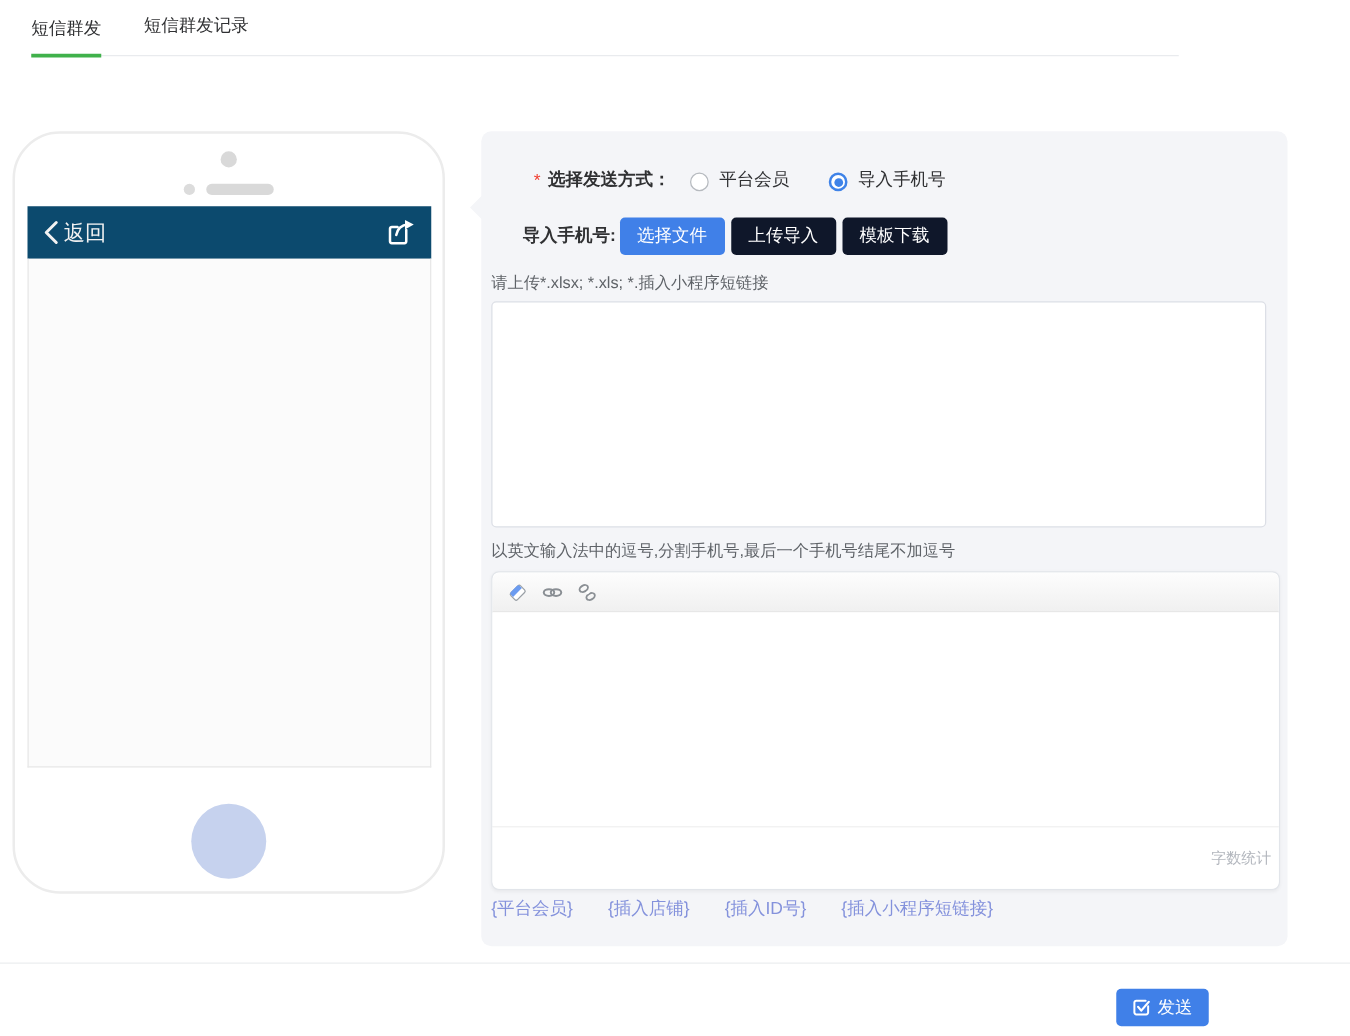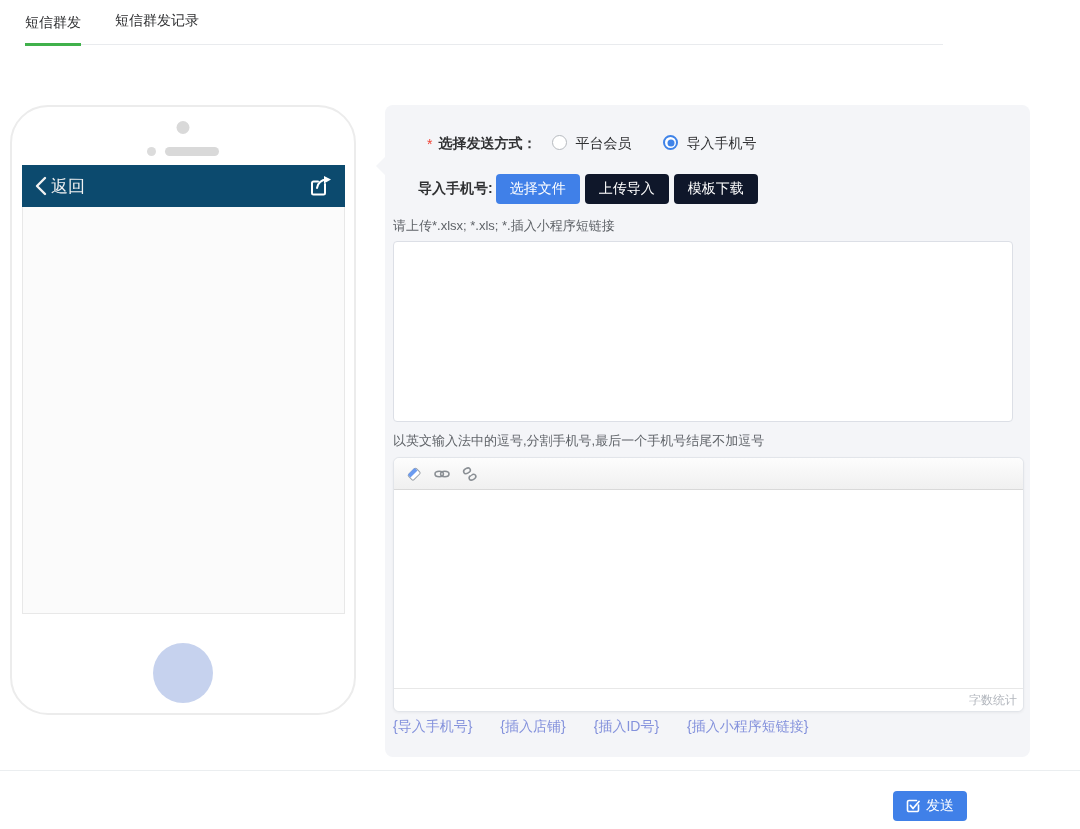--- a/index.html
+++ b/index.html
@@ -59,21 +59,21 @@
   .panel {
     position:absolute; left:385px; top:105px; width:645px; height:652px;
     background:#f4f5f8; border-radius:8px;
   }
   .panel-arrow { position:absolute; left:-9px; top:51px; width:0; height:0;
     border-top:10px solid transparent; border-bottom:10px solid transparent;
     border-right:10px solid #f4f5f8; }
   .method-row { position:absolute; left:42px; top:30px; display:flex; align-items:center; font-size:14px; }
   .req-star { color:#f04134; margin-right:6px; font-size:14px; }
   .method-label { font-weight:700; margin-right:16px; }
-  .radio { display:flex; align-items:flex-start; gap:8px; margin-right:32px; cursor:pointer; color:#303133; }
+  .radio { display:flex; align-items:flex-end; gap:8px; margin-right:32px; cursor:pointer; color:#303133; }
   .rc { width:15px; height:15px; border-radius:50%; border:1px solid #b6babf; background:#fff; position:relative; }
   .radio.checked .rc { border:2px solid #3f83e8; }
   .radio.checked .rc::after { content:""; position:absolute; left:50%; top:50%;
     transform:translate(-50%,-50%); width:7px; height:7px; border-radius:50%; background:#3f83e8; }
   .import-row { position:absolute; left:33px; top:69px; height:30px; display:flex; align-items:center; font-size:14px; }
   .import-label { font-weight:700; margin-right:3px; }
   .btn { height:30px; padding:4px 14px; border:none; border-radius:4px; color:#fff;
     font-size:14px; margin-right:5px; cursor:pointer; font-family:inherit; }
   .btn-primary { background:#4080e8; }
   .btn-warning { background:#0f172a; }
@@ -85,21 +85,21 @@
     font-family:inherit; font-size:13px; padding:6px; color:#303133; }
   .editor { position:absolute; left:8px; top:352px; width:631px; height:255px;
     background:#fff; border:1px solid #e2e5ea; border-radius:6px;
     box-shadow:0 1px 3px rgba(0,0,0,.05); display:flex; flex-direction:column; }
   .ed-toolbar { height:32px; flex:0 0 32px; border-bottom:1px solid #d9d9d9;
     background:linear-gradient(#fdfdfd,#f0f0f0); border-radius:6px 6px 0 0;
     display:flex; align-items:center; gap:10px; padding:0 11px; }
   .ed-tool { width:18px; height:18px; display:flex; align-items:center; justify-content:center; cursor:pointer; }
   .ed-content { flex:1; background:#fff; outline:none; padding:6px; font-size:13px; }
   .ed-status { flex:0 0 23px; border-top:1px solid #e8e8e8; border-radius:0 0 6px 6px;
-    display:flex; align-items:center; justify-content:flex-end; padding:2px 6px;
+    display:flex; align-items:center; justify-content:flex-end; padding:16px 6px;
     font-size:12px; color:#b2b6bd; background:#fff; }
   .links-row { position:absolute; left:8px; top:613px; display:flex; gap:28px;
     font-size:14px; color:#8492dc; }
   .ins-link { cursor:pointer; }
   
   .footer-divider { position:absolute; left:0; top:770px; width:1080px; height:1px; background:#ebeef0; }
   .send-btn { position:absolute; left:893px; top:791px; height:30px;
     display:inline-flex; align-items:center; gap:6px; padding:0 13px;
     background:#4080e8; color:#fff; border:none; border-radius:4px;
     font-size:14px; cursor:pointer; font-family:inherit;justify-content:space-between; }
@@ -192,21 +192,21 @@
         </svg>
       </span>
     </div>
     <div class="ed-content"></div>
     <div class="ed-status">
       <span>字数统计</span>
     </div>
   </div>
 
   <div class="links-row">
-    <span class="ins-link">{导入手机号}</span>
+    <span class="ins-link">{平台会员}</span>
     <span class="ins-link">{插入店铺}</span>
     <span class="ins-link">{插入ID号}</span>
     <span class="ins-link">{插入小程序短链接}</span>
   </div>
 </div>
 
 <div class="footer-divider"></div>
 <button class="send-btn">
   <svg width="14" height="14" viewBox="0 0 14 14">
     <path d="M10.5 1.5 H3 a1.5 1.5 0 0 0 -1.5 1.5 v8 a1.5 1.5 0 0 0 1.5 1.5 h8 a1.5 1.5 0 0 0 1.5 -1.5 V6" fill="none" stroke="#fff" stroke-width="1.6" stroke-linecap="round"></path>

